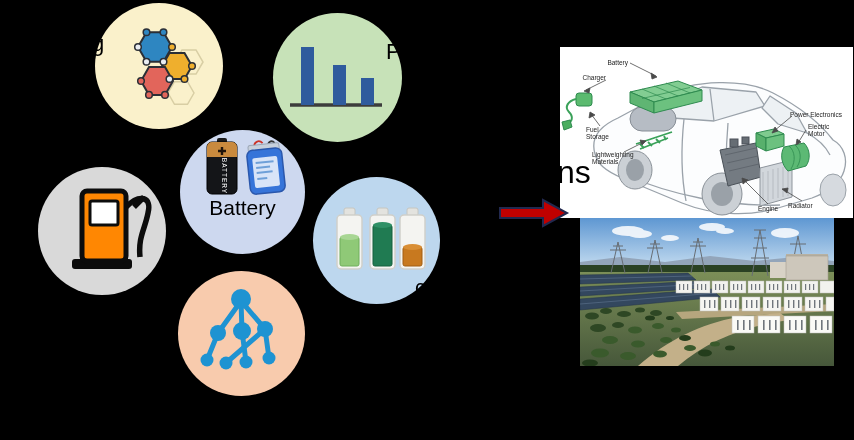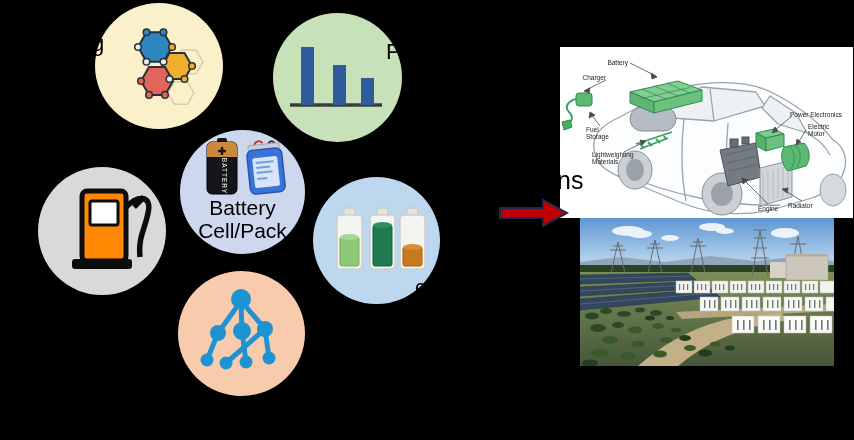--- a/index.html
+++ b/index.html
@@ -11,21 +11,21 @@
   #c-hub{left:180px;top:130px;width:125px;height:124px;background:#CDD8EF;}
   #c-fueling{left:38px;top:167px;width:128px;height:128px;background:#D9D9D9;}
   #c-soc{left:313px;top:177px;width:127px;height:127px;background:#BDD7EE;}
   #c-ml{left:178px;top:271px;width:127px;height:125px;background:#F8CBAD;}
   .icon-abs{position:absolute;}
   .hub-text{position:absolute;top:66px;left:0;width:100%;text-align:center;
             font-size:21px;line-height:23px;color:#000;z-index:3;}
   .frag{position:absolute;color:#000;z-index:6;line-height:1;}
   #frag-g{left:92px;top:33px;font-size:22px;}
   #frag-p{left:386px;top:41px;font-size:22px;}
-  #frag-ns{left:557px;top:168px;font-size:25px;}
+  #frag-ns{left:557px;top:156px;font-size:32px;}
   #frag-c{left:415px;top:276px;font-size:21px;}
   #arrow{position:absolute;left:498px;top:196px;z-index:6;}
   #car-panel{position:absolute;left:560px;top:47px;width:293px;height:171px;background:#fff;z-index:1;}
   #grid-panel{position:absolute;left:580px;top:218px;width:254px;height:148px;z-index:1;}
   .ev-label{position:absolute;font-size:6.5px;line-height:7px;color:#222;}
   #lbl-battery{left:28px;top:12px;width:40px;text-align:right;}
   #lbl-charger{left:12px;top:27px;width:34px;text-align:right;}
   #lbl-fuel{left:26px;top:79px;width:30px;}
   #lbl-light{left:32px;top:104px;width:48px;}
   #lbl-power{left:230px;top:64px;width:62px;}
@@ -91,21 +91,20 @@
       <g fill="#6FA0D8">
         <rect x="12" y="23" width="18" height="2"></rect>
         <rect x="12" y="28" width="14" height="2"></rect>
         <rect x="12" y="33" width="16" height="2"></rect>
         <rect x="12" y="39" width="10" height="2"></rect>
       </g>
     </g>
   </svg>
   <div class="hub-text">
     <div>Battery</div>
-    <div>Cell/Pack</div>
   </div>
 </div>
 
 <div class="circle" id="c-fueling">
   <svg width="128" height="128" viewBox="0 0 128 128">
     <rect x="34" y="92" width="60" height="10" rx="3" fill="#0C0C0C"></rect>
     <rect x="44" y="24" width="44" height="70" rx="5" fill="#FF8702" stroke="#0C0C0C" stroke-width="5"></rect>
     <rect x="52" y="34" width="28" height="24" rx="2" fill="#FFF" stroke="#0C0C0C" stroke-width="3"></rect>
     <path d="M88,40 C102,26 114,30 110,46 C107,62 100,70 102,90" stroke="#0C0C0C" stroke-width="5.5" fill="none"></path>
     <path d="M106,30 L96,40" stroke="#0C0C0C" stroke-width="5.5"></path>

